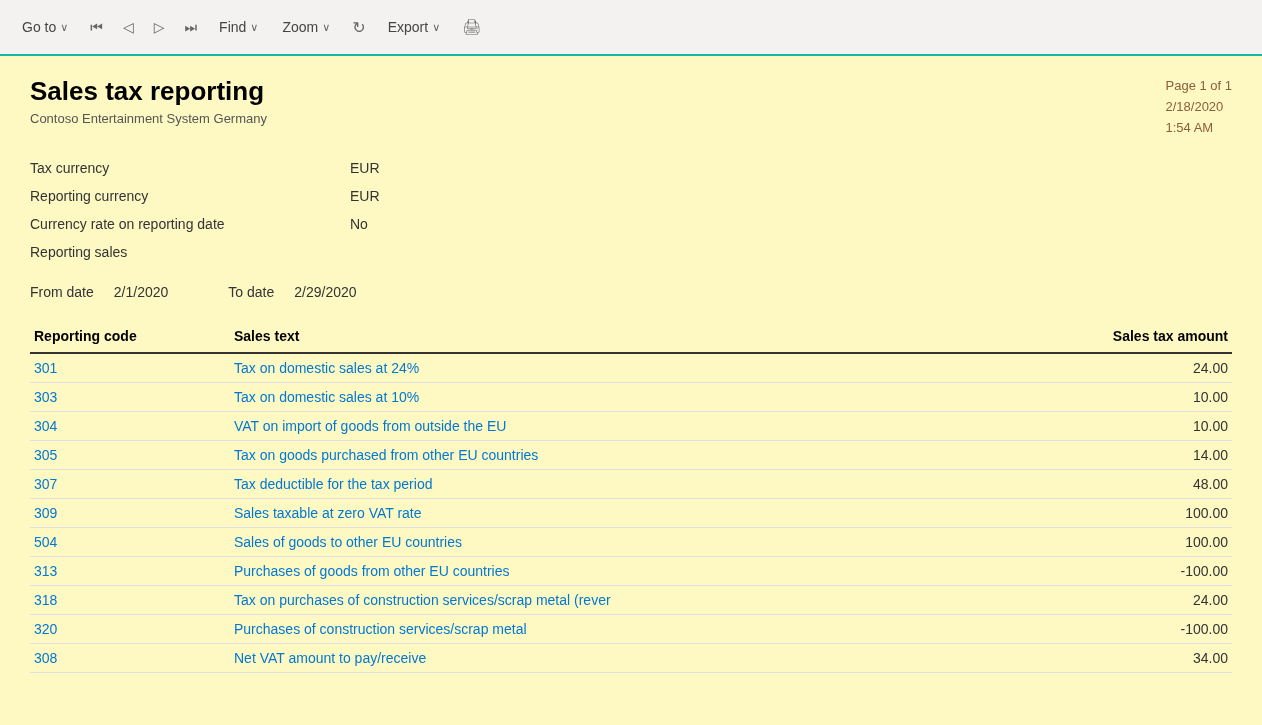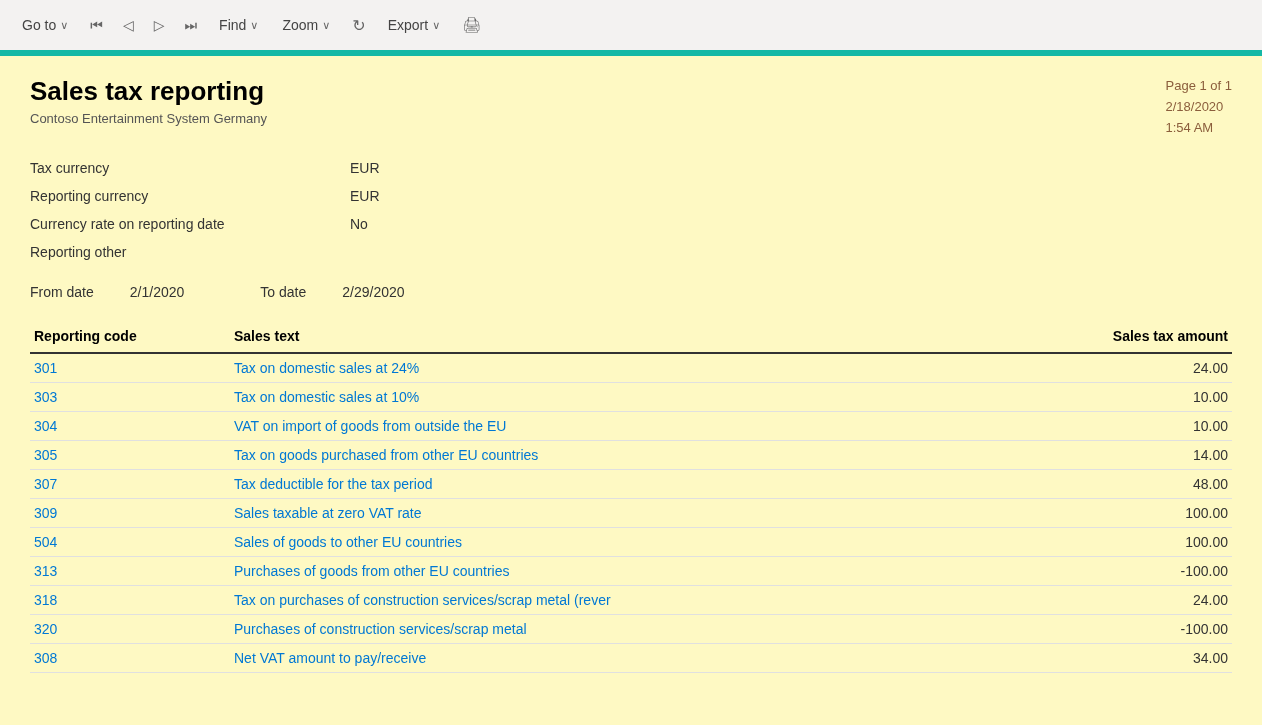--- a/index.html
+++ b/index.html
@@ -12,21 +12,21 @@
       min-height: 725px;
     }
 
     
     .toolbar {
       display: flex;
       align-items: center;
       gap: 4px;
       padding: 8px 12px;
       background: #f3f2f1;
-      border-bottom: 6px solid #14b8a6;
+      border-bottom: 2px solid #14b8a6;
       height: 56px;
     }
     .toolbar-btn {
       display: flex;
       align-items: center;
       gap: 4px;
       padding: 6px 10px;
       border: none;
       background: transparent;
       cursor: pointer;
@@ -94,21 +94,21 @@
       color: #333;
     }
     .meta-value {
       color: #333;
     }
 
     
     .date-row {
       display: flex;
       align-items: center;
-      gap: 16px;
+      gap: 0;
       padding: 10px 0 20px 0;
       font-size: 14px;
     }
     .date-label { color: #333; margin-right: 20px; }
     .date-value { color: #333; margin-right: 60px; }
 
     
     .report-table {
       width: 100%;
       border-collapse: collapse;
@@ -219,21 +219,21 @@
     </div>
     <div class="meta-row">
       <span class="meta-label">Reporting currency</span>
       <span class="meta-value">EUR</span>
     </div>
     <div class="meta-row">
       <span class="meta-label">Currency rate on reporting date</span>
       <span class="meta-value">No</span>
     </div>
     <div class="meta-row">
-      <span class="meta-label">Reporting other</span>
+      <span class="meta-label">Reporting sales</span>
       <span class="meta-value"></span>
     </div>
   </div>
 
   <div class="date-row">
     <span class="date-label">From date</span>
     <span class="date-value">2/1/2020</span>
     <span class="date-label">To date</span>
     <span class="date-value">2/29/2020</span>
   </div>

